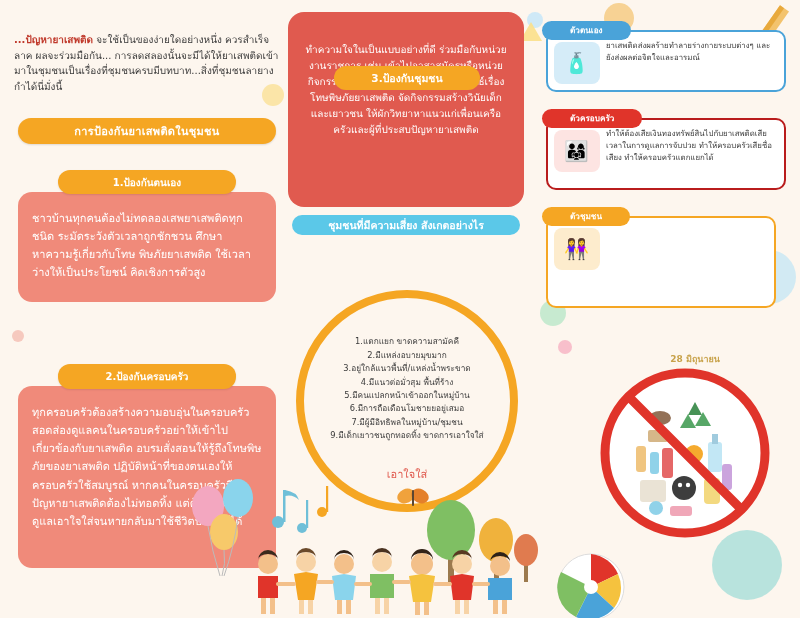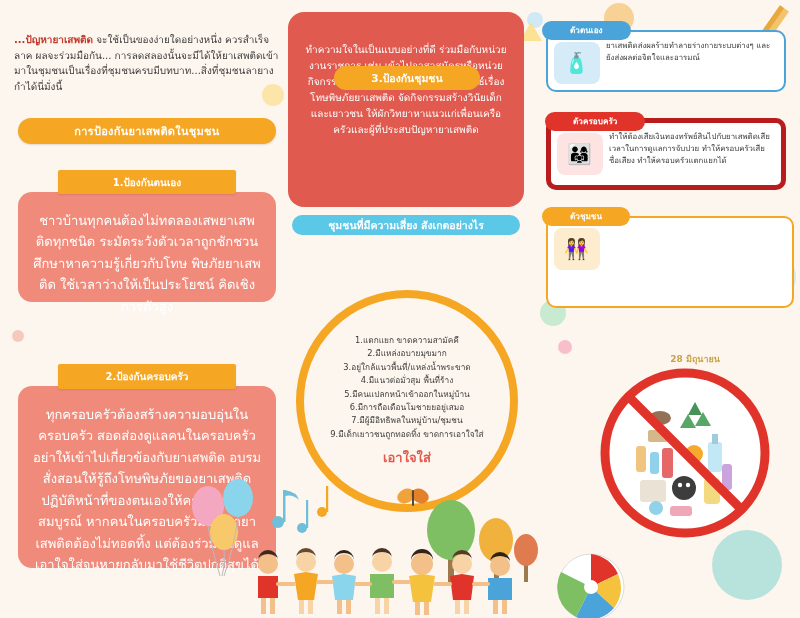--- a/index.html
+++ b/index.html
@@ -22,27 +22,27 @@
     background:#f5a623;border-radius:14px;color:#fff;
     display:flex;align-items:center;justify-content:center;
     font-size:11px;font-weight:bold;letter-spacing:.3px;
     box-shadow:0 1px 2px rgba(0,0,0,.12);
   }
   
   .card{
     position:absolute;border-radius:14px;box-sizing:border-box;
   }
   .card-head{
-    position:absolute;border-radius:2px;color:#fff;font-size:10px;font-weight:bold;
+    position:absolute;border-radius:12px;color:#fff;font-size:10px;font-weight:bold;
     display:flex;align-items:center;justify-content:center;
     box-shadow:0 1px 2px rgba(0,0,0,.1);z-index:3;
   }
   .card-body{
     background:#f08a7a;color:#fff;border-radius:14px;
-    padding:18px 14px 12px;font-size:13px;line-height:1.65;text-align:center;
+    padding:18px 14px 12px;font-size:11px;line-height:1.65;
   }
   
   .center-panel{
     position:absolute;left:288px;top:12px;width:236px;height:195px;
     background:#e05a4f;border-radius:16px;color:#fff;
     padding:30px 16px 12px;box-sizing:border-box;
     font-size:10px;line-height:1.6;text-align:center;
   }
   .center-head{
     position:absolute;left:334px;top:22px;width:146px;height:24px;
@@ -58,23 +58,23 @@
     font-size:10.5px;font-weight:bold;
   }
   
   .circle{
     position:absolute;left:296px;top:290px;width:222px;height:222px;
     border:8px solid #f5a623;border-radius:50%;
     box-sizing:border-box;background:transparent;
     display:flex;flex-direction:column;align-items:center;justify-content:center;
     padding:14px;
   }
-  .circle ol{list-style:none;margin:0;padding:0;}
+  .circle ol{list-style:none;margin:16px;padding:0;}
   .circle li{font-size:8.3px;line-height:1.62;color:#3b3b3b;text-align:center;white-space:nowrap;}
-  .circle .note{margin-top:6px;font-size:13px;color:#e05a4f;font-weight:bold;}
+  .circle .note{margin-top:6px;font-size:11px;color:#e05a4f;font-weight:normal;}
   
   .rbox{
     position:absolute;box-sizing:border-box;border-radius:10px;background:#fff;
     font-size:7.8px;line-height:1.55;color:#333;padding:8px 8px 8px 58px;
   }
   .rbox .tag{
     position:absolute;left:-6px;top:-11px;height:19px;padding:0 28px;border-radius:10px;
     color:#fff;font-size:8.2px;font-weight:bold;display:flex;align-items:center;z-index:5;
   }
   .ricon{
@@ -151,27 +151,27 @@
   </ol>
   <div class="note">เอาใจใส่</div>
 </div>
 
 <div class="rbox" style="left:546px;top:30px;width:240px;height:62px;border:2px solid #4aa3d9;">
   <div class="tag" style="background:#4aa3d9;">ตัวตนเอง</div>
   <div class="ricon" style="background:#d5ecf8;">🧴</div>
   <div>ยาเสพติดส่งผลร้ายทำลายร่างกายระบบต่างๆ และยังส่งผลต่อจิตใจและอารมณ์</div>
 </div>
 
-<div class="rbox" style="left:546px;top:118px;width:240px;height:72px;border:5px solid #b91c1c;">
+<div class="rbox" style="left:546px;top:118px;width:240px;height:72px;border:2px solid #b91c1c;">
   <div class="tag" style="background:#e0342a;">ตัวครอบครัว</div>
   <div class="ricon" style="background:#fde4e2;">👨‍👩‍👧</div>
   <div>ทำให้ต้องเสียเงินทองทรัพย์สินไปกับยาเสพติดเสียเวลาในการดูแลการจับปวย ทำให้ครอบครัวเสียชื่อเสียง ทำให้ครอบครัวแตกแยกได้</div>
 </div>
 
-<div class="rbox" style="left:546px;top:216px;width:248px;height:92px;border:2px solid #f5a623;text-decoration:underline;">
+<div class="rbox" style="left:546px;top:216px;width:230px;height:92px;border:2px solid #f5a623;text-decoration:underline;">
   <div class="tag" style="background:#f5a623;">ตัวชุมชน</div>
   <div class="ricon" style="background:#fdeccd;">👭</div>
 </div>
 
 <div class="date-text" style="right:80px;top:352px;">28 มิถุนายน</div>
 
 <svg class="nodrug" viewBox="0 0 170 170">
   <circle cx="85" cy="85" r="80" fill="#ffffff" stroke="#e0342a" stroke-width="9"></circle>
   <g opacity="0.95">
     <ellipse cx="60" cy="50" rx="11" ry="7" fill="#8e6a4f"></ellipse>

